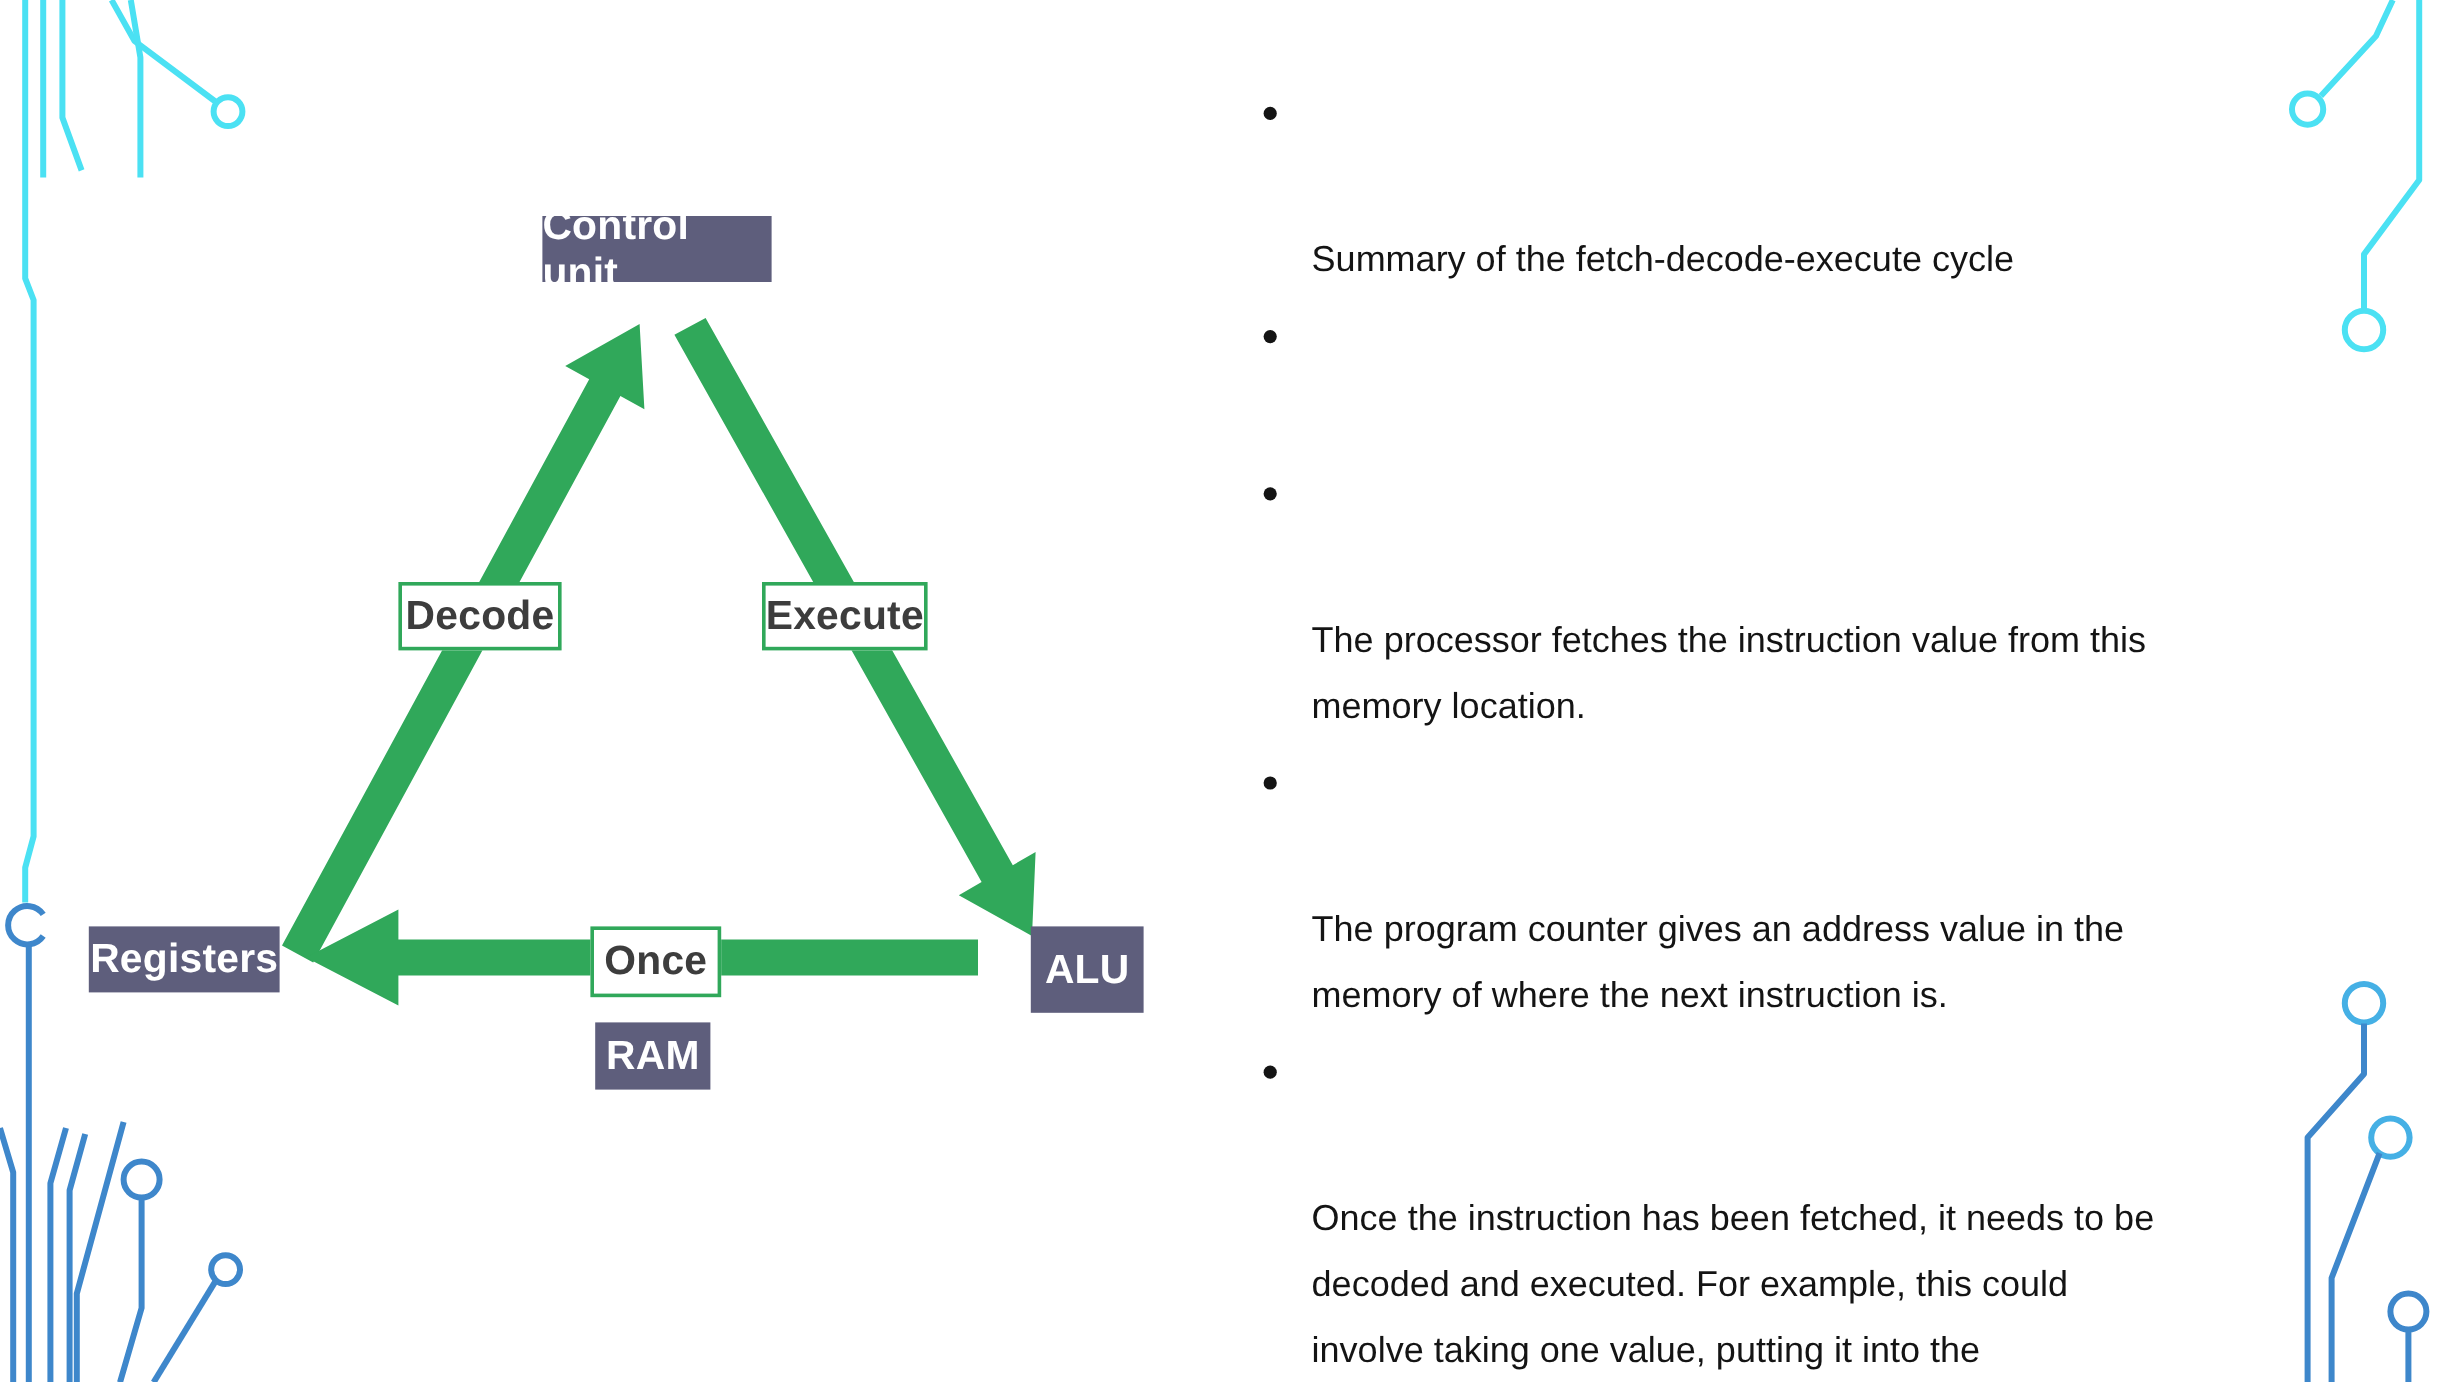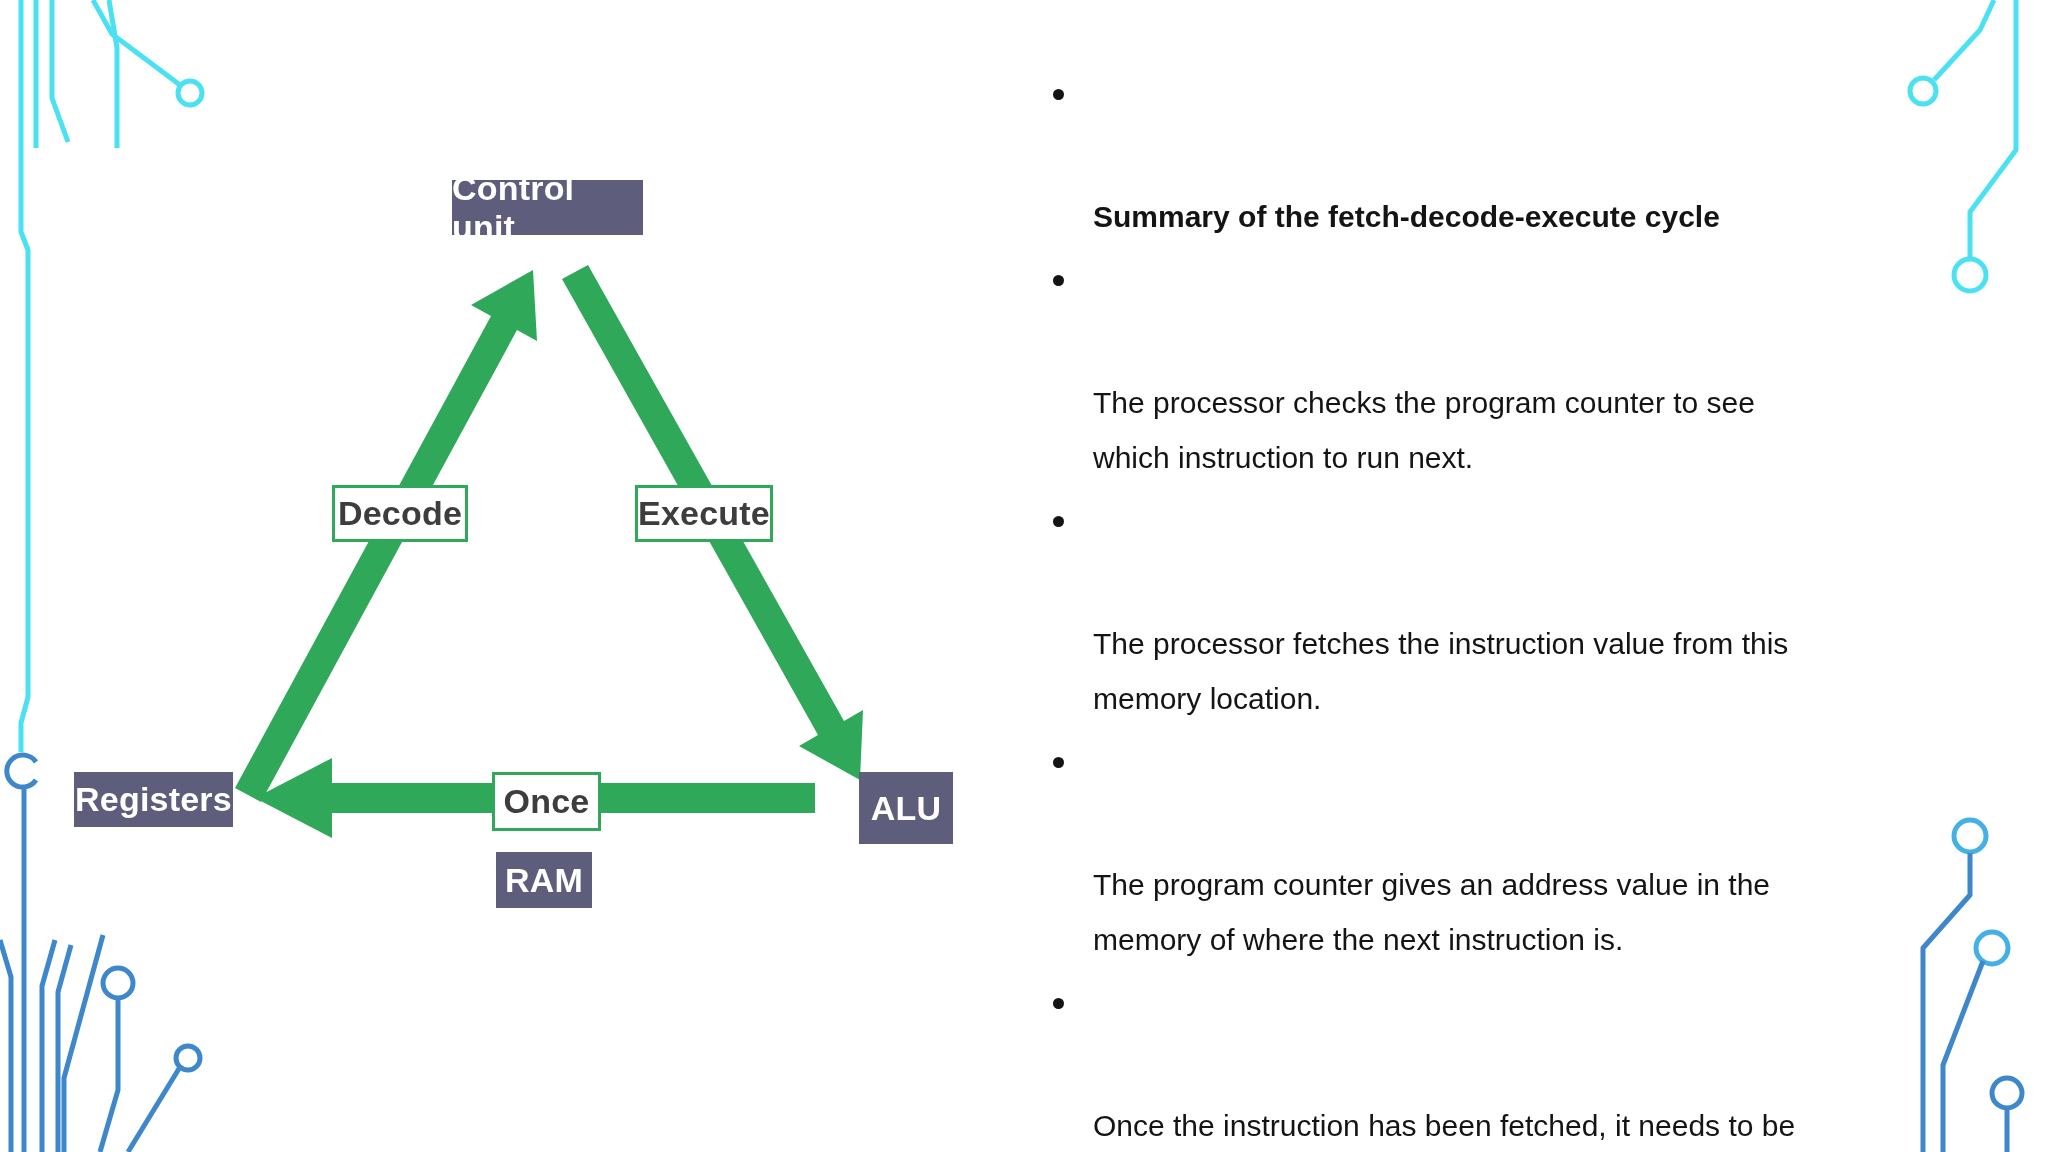--- a/index.html
+++ b/index.html
@@ -37,21 +37,21 @@
   .bullets{
     position:absolute;left:1093px;top:79px;width:870px;z-index:2;
     color:var(--text-dark);font-size:30px;line-height:55px;
   }
   .bullet{position:relative;margin:0 0 21px 0;white-space:pre-line;}
   .bullet:last-child{margin-bottom:0;}
   .bullet .dot{
     position:absolute;left:-40px;top:10px;width:11px;height:11px;border-radius:50%;
     background:var(--text-dark);
   }
-  .bullet.title{font-weight:bold;}
+  .bullet.title{font-weight:normal;}
 </style>
 </head>
 <body>
 
 <div class="slide">
 
   <svg class="art" viewBox="0 0 2048 1152">
 
     <g>
       <path class="trace cyan" d="M21,0 V232 L28,250 V697 L21,723 V752"></path>
@@ -123,22 +123,20 @@
     <span>RAM</span>
   </div>
 
   <div class="bullets">
     <div class="bullet title">
       <span class="dot"></span>
       <span>Summary of the fetch-decode-execute cycle</span>
     </div>
     <div class="bullet">
       <span class="dot"></span>
-      <span>The processor checks the program counter to see
-which instruction to run next.</span>
     </div>
     <div class="bullet">
       <span class="dot"></span>
       <span>The processor fetches the instruction value from this
 memory location.</span>
     </div>
     <div class="bullet">
       <span class="dot"></span>
       <span>The program counter gives an address value in the
 memory of where the next instruction is.</span>

